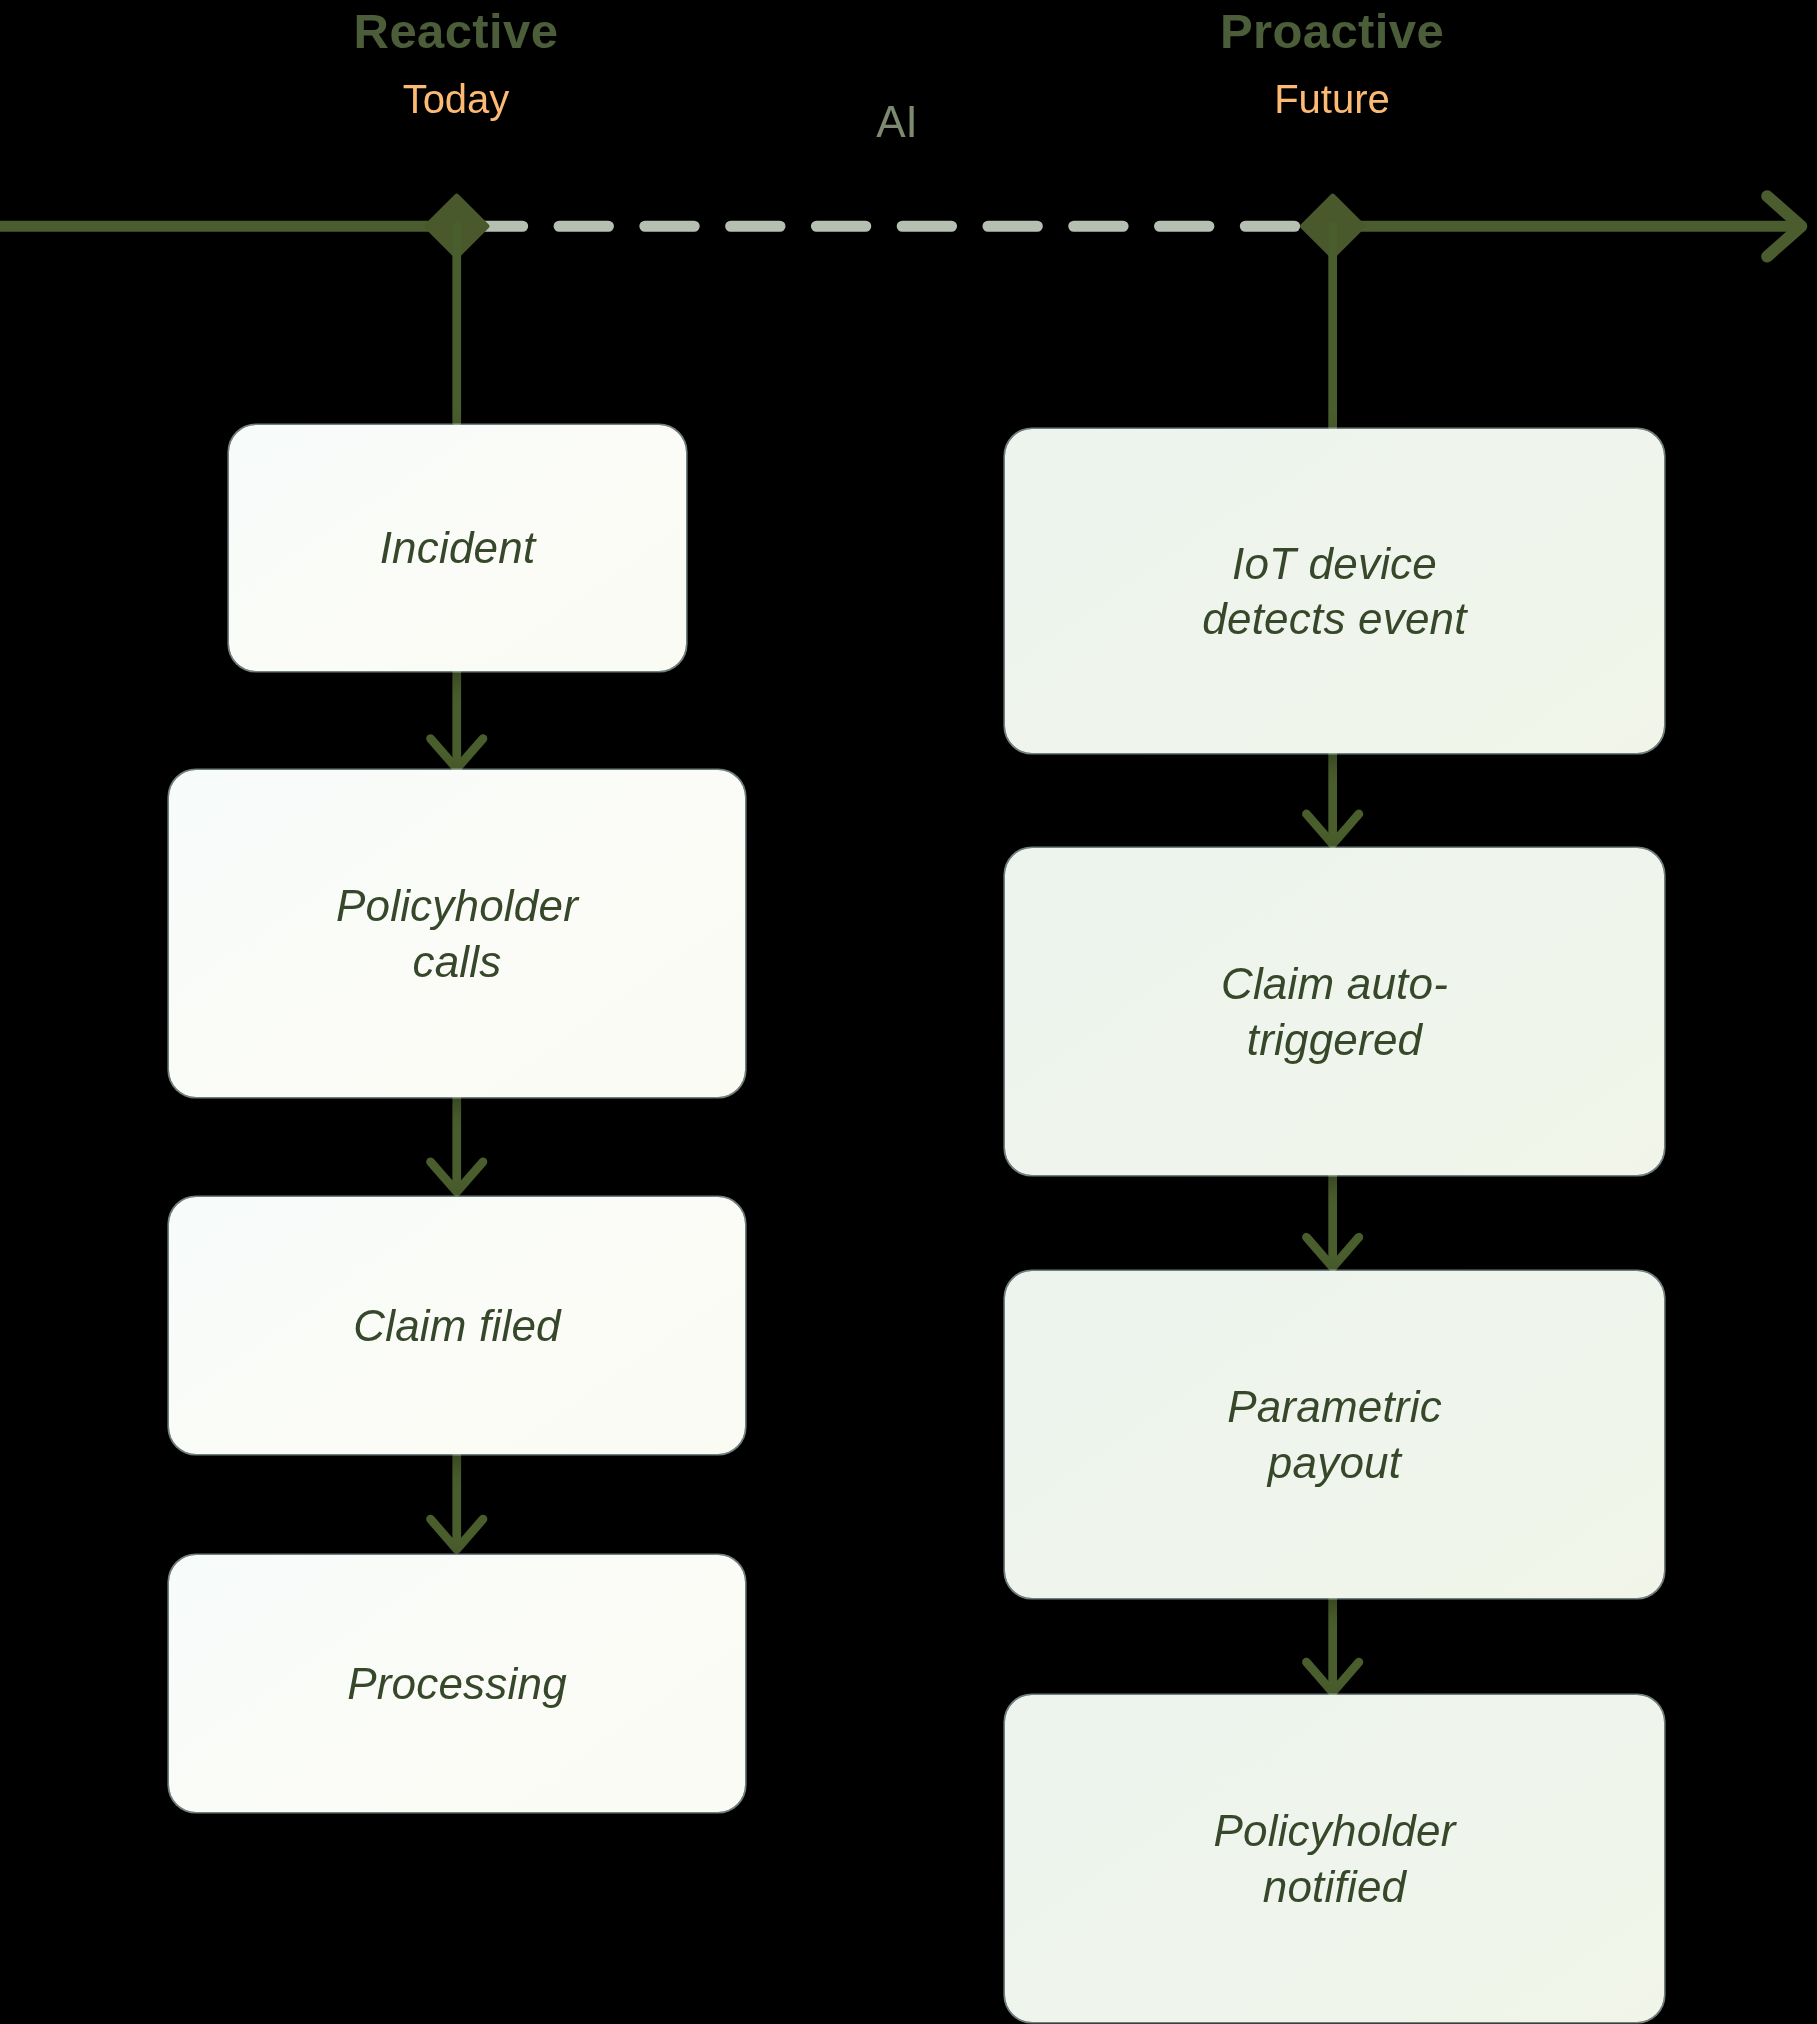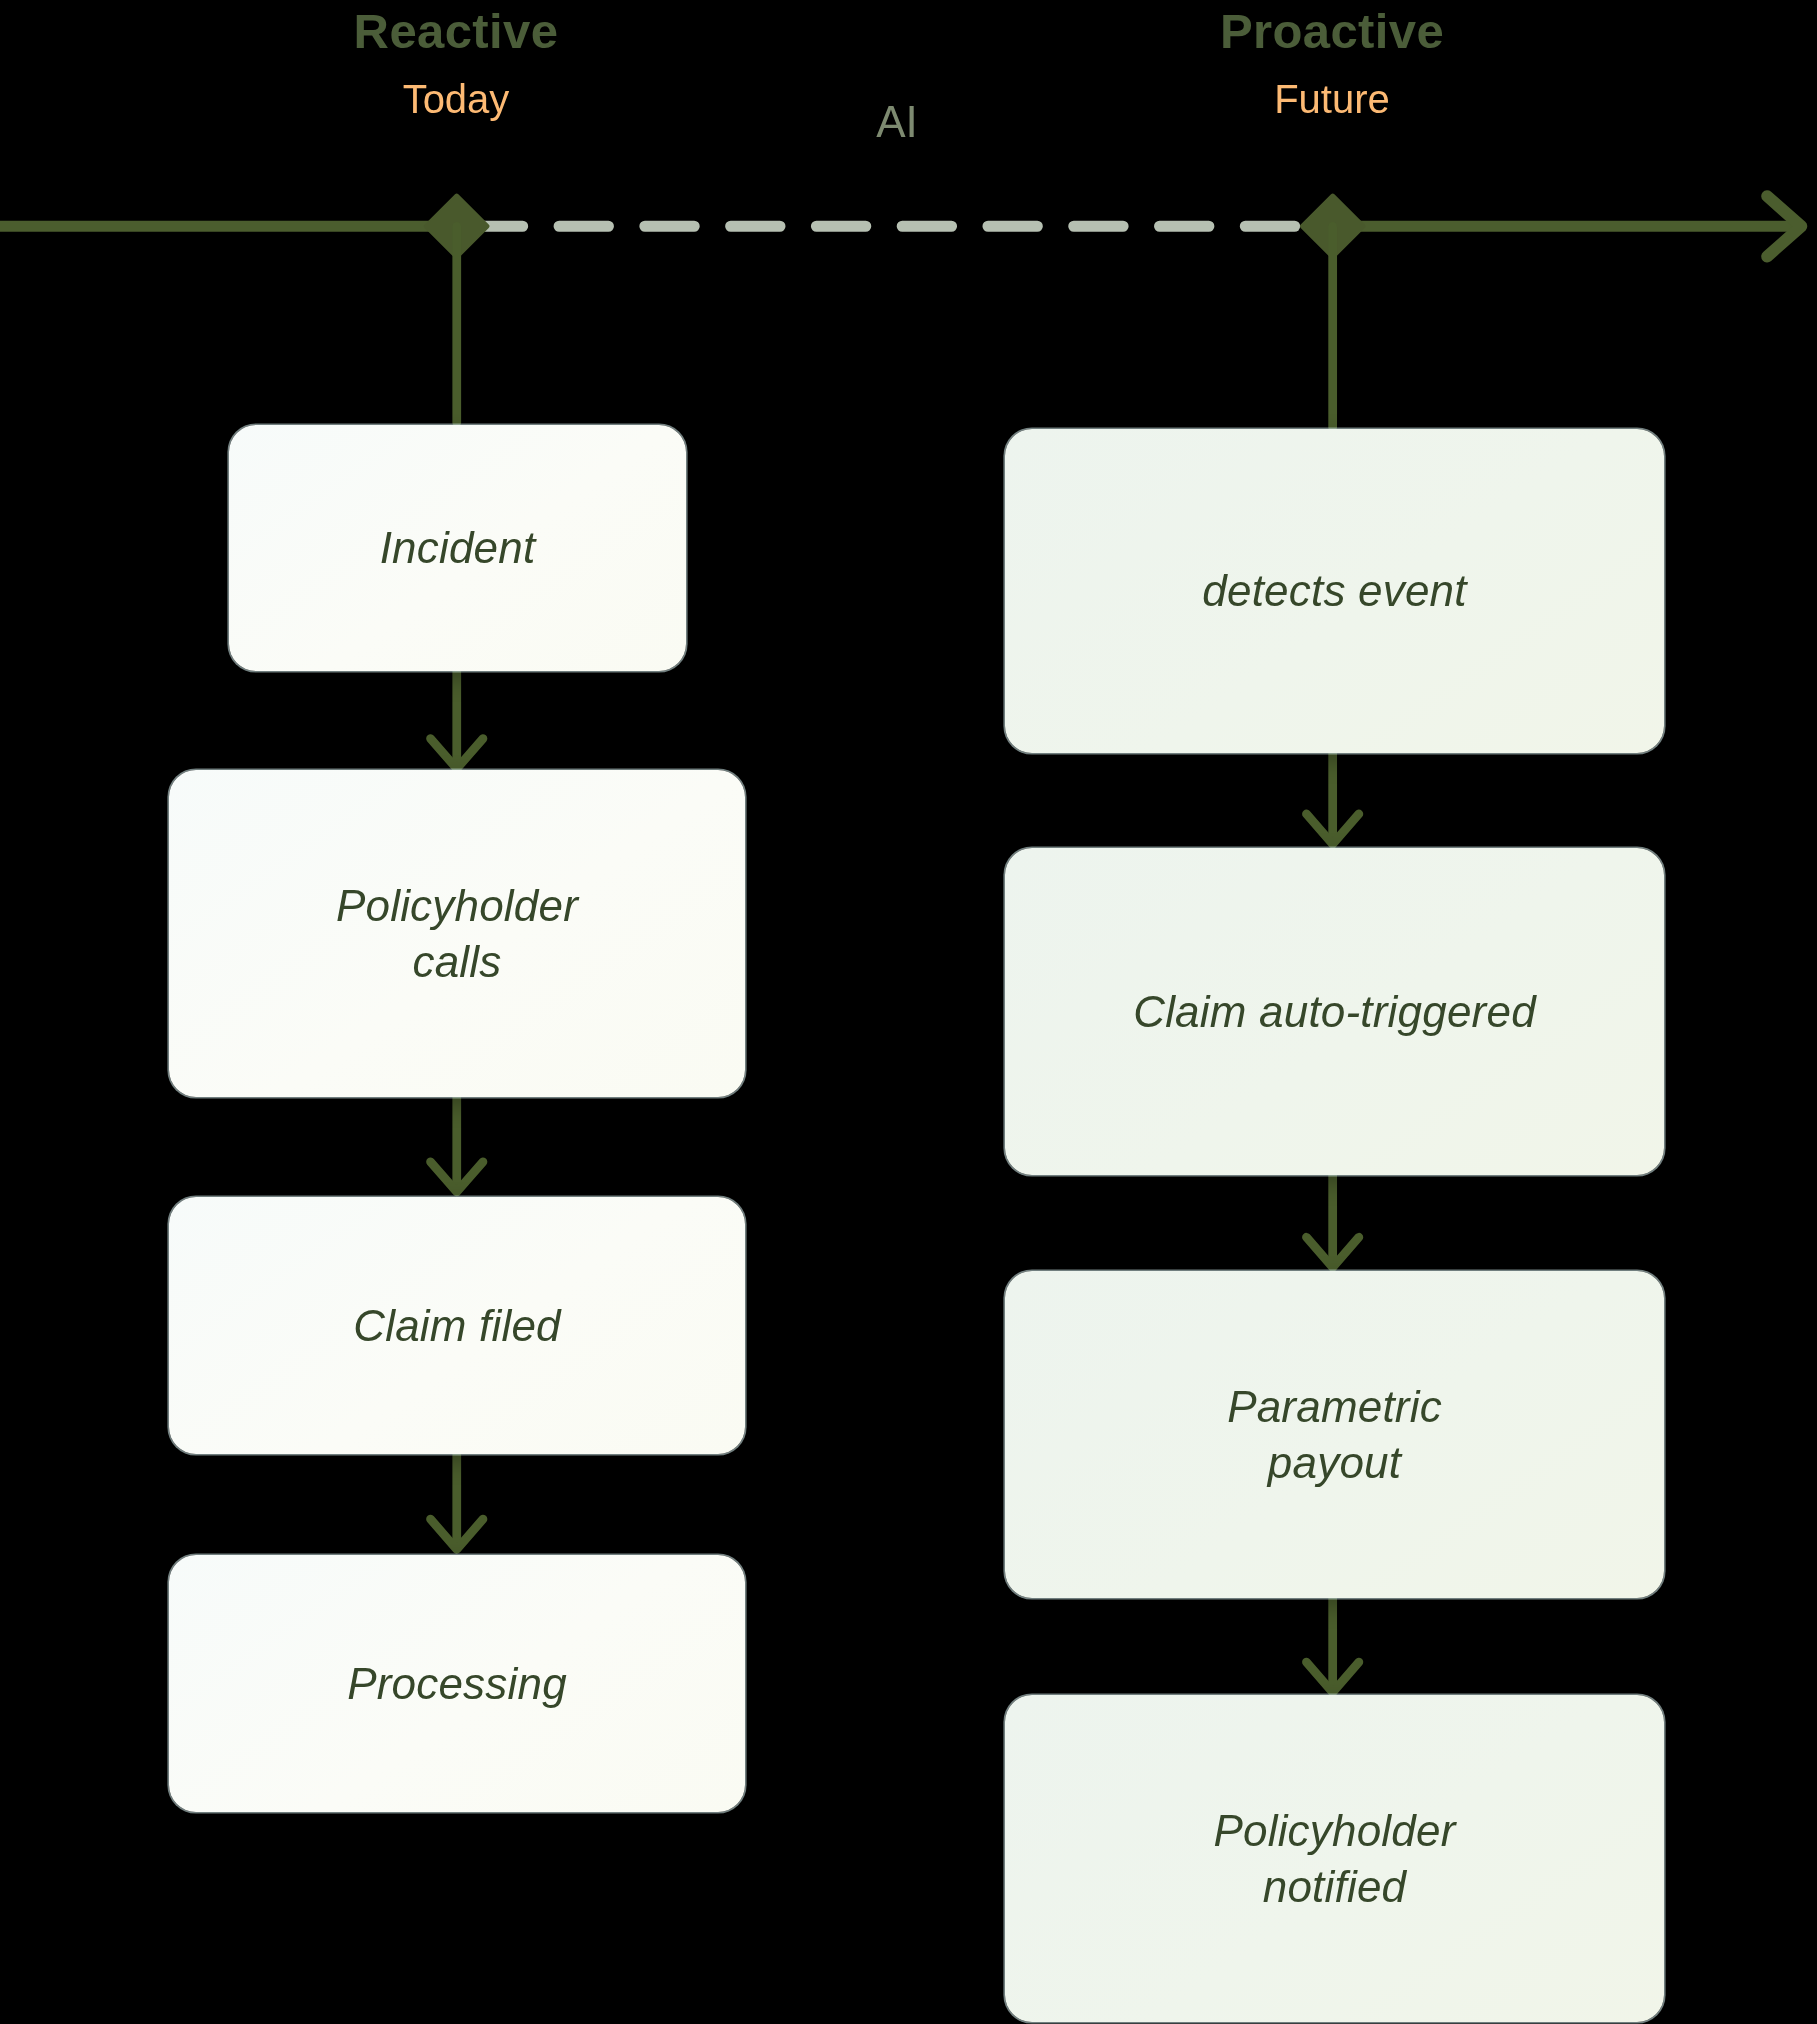--- a/index.html
+++ b/index.html
@@ -136,24 +136,25 @@
 
   <div class="node left" style="left:169px;top:1197px;width:576px;height:257px;">
     <span>Claim filed</span>
   </div>
 
   <div class="node left" style="left:169px;top:1555px;width:576px;height:257px;">
     <span>Processing</span>
   </div>
 
   <div class="node right" style="left:1005px;top:429px;width:659px;height:324px;flex-direction:column;">
+    <span>IoT device</span>
     <span>detects event</span>
   </div>
 
-  <div class="node right" style="left:1005px;top:848px;width:659px;height:327px;flex-direction:row;">
+  <div class="node right" style="left:1005px;top:848px;width:659px;height:327px;flex-direction:column;">
     <span>Claim auto-</span>
     <span>triggered</span>
   </div>
 
   <div class="node right" style="left:1005px;top:1271px;width:659px;height:327px;flex-direction:column;">
     <span>Parametric</span>
     <span>payout</span>
   </div>
 
   <div class="node right" style="left:1005px;top:1695px;width:659px;height:327px;flex-direction:column;">

